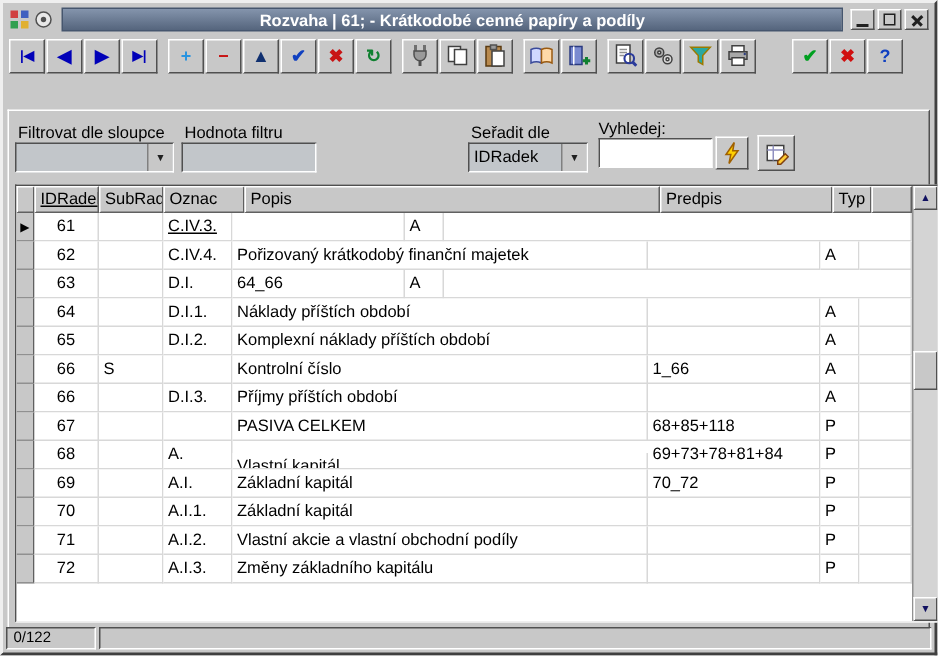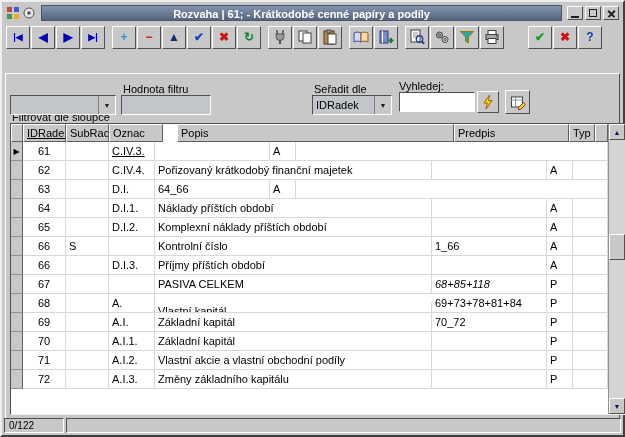--- a/index.html
+++ b/index.html
@@ -305,21 +305,21 @@
         <span style="color: rgb(16, 64, 192);">?</span>
       </button>
     </div>
 
   <div class="tabrow">
     <span class="tab">Nastavení</span>
   </div>
 
   <div class="page">
 
-    <span class="flabel" style="left:6px; top:9px;margin-top:28px;">Filtrovat dle sloupce</span>
+    <span class="flabel" style="left:6px; top:9px;">Filtrovat dle sloupce</span>
     <div class="combo" style="left:4px; top:21px; width:106px;">
       <span class="val"></span>
       <span class="drop">▼</span>
     </div>
 
     <span class="flabel" style="left:117px; top:9px;">Hodnota filtru</span>
     <input class="edit gray" style="left: 115px; top: 21px; width: 90px;" disabled="" value="">
 
     <span class="flabel" style="left:308px; top:9px;">Seřadit dle</span>
     <div class="combo" style="left:306px; top:21px; width:80px;">
@@ -346,21 +346,21 @@
         </span>
     </button>
 
     <div class="grid">
       <div class="grid-body">
           <div class="hrow">
             <div class="icell-h"></div>
             <div class="hcell sorted" style="width: 43px;">IDRadek</div>
             <div class="hcell" style="width: 43px;">SubRadek</div>
             <div class="hcell" style="width: 54px;">Oznac</div>
-            <div class="hcell" style="width: 277px; margin-left: 14px;">Popis</div>
+            <div class="hcell" style="width: 277px;">Popis</div>
             <div class="hcell" style="width: 115px;">Predpis</div>
             <div class="hcell" style="width: 26px;">Typ</div>
             <div class="hcell fill"></div>
           </div>
           <div class="grow">
             <div class="icell">▶</div>
             <div class="gcell c-center" style="width: 43px;">61</div>
             <div class="gcell" style="width: 43px;"></div>
             <div class="gcell" style="width: 46px; text-decoration: underline;">C.IV.3.</div>
             <div class="gcell" style="width: 115px;"></div>
@@ -425,21 +425,21 @@
             <div class="gcell" style="width: 115px;"></div>
             <div class="gcell" style="width: 26px;">A</div>
             <div class="gcell fill"></div>
           </div>
           <div class="grow">
             <div class="icell"></div>
             <div class="gcell c-center" style="width: 43px;">67</div>
             <div class="gcell" style="width: 43px;"></div>
             <div class="gcell" style="width: 46px;"></div>
             <div class="gcell" style="width: 277px;">PASIVA CELKEM</div>
-            <div class="gcell" style="width: 115px; font-style: italic;">68+85+118</div>
+            <div class="gcell" style="width: 115px;">68+85+118</div>
             <div class="gcell" style="width: 26px;">P</div>
             <div class="gcell fill"></div>
           </div>
           <div class="grow">
             <div class="icell"></div>
             <div class="gcell c-center" style="width: 43px;">68</div>
             <div class="gcell" style="width: 43px;"></div>
             <div class="gcell" style="width: 46px;">A.</div>
             <div class="gcell" style="width: 277px; margin-top: 8px;">Vlastní kapitál</div>
             <div class="gcell" style="width: 115px;">69+73+78+81+84</div>

